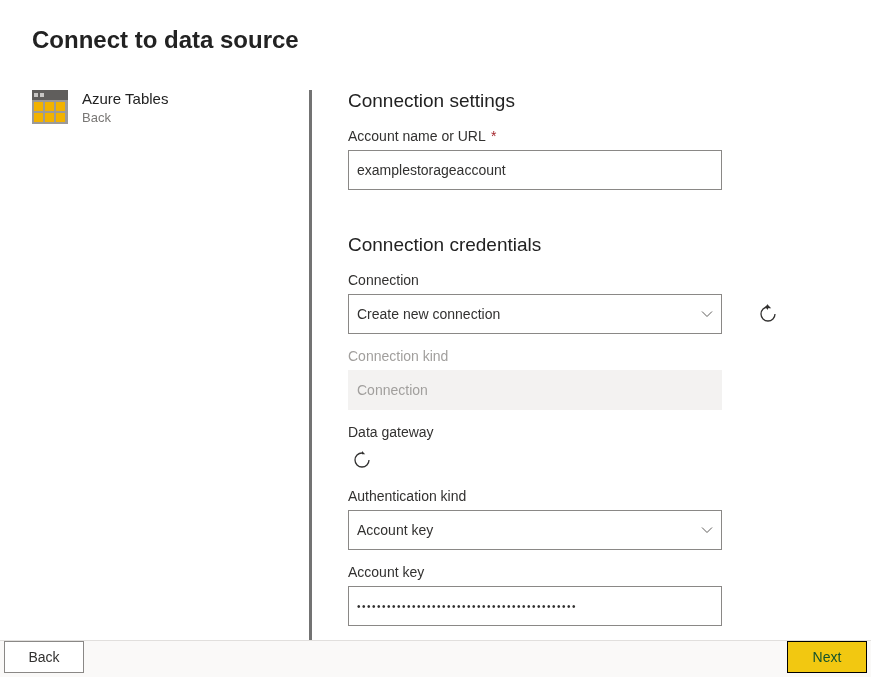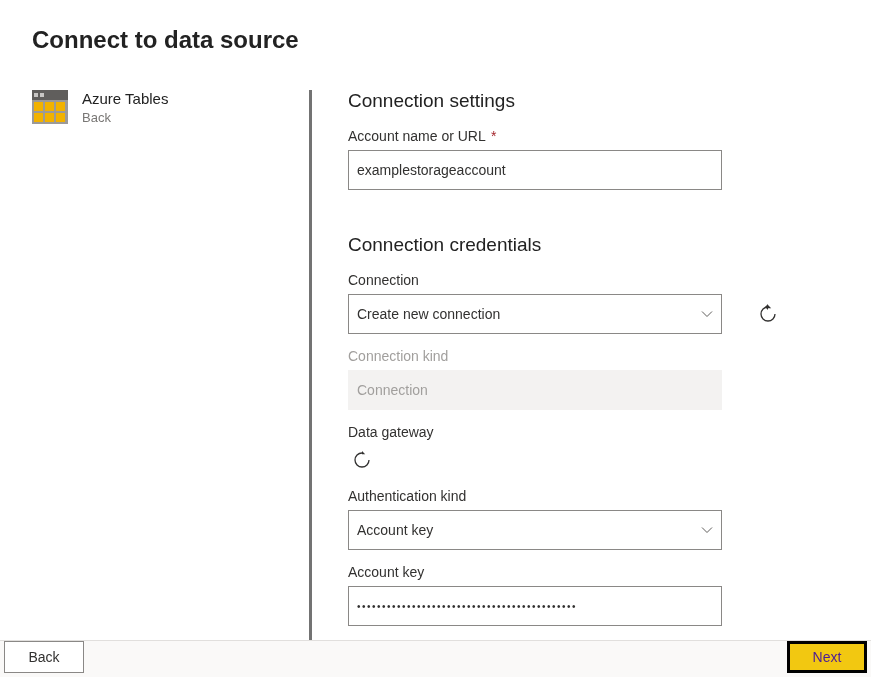--- a/index.html
+++ b/index.html
@@ -73,21 +73,21 @@
   .btn {
     height:32px; min-width:80px;
     border:1px solid #8a8886;
     background:#fff; color:#323130;
     font-size:14px; font-family:inherit;
     padding:0 18px; cursor:pointer;
     display:flex; align-items:center; justify-content:center;
     margin-left:10px;
   }
   .btn.primary {
-    background:#f2c811; border:3px solid #000000; color:#4c1d95;
+    background:#f2c811; border:1px solid #000000; color:#14532d;
     font-weight:500;
   }
   .btn.back { margin-left:0; }
   svg { display:block; }
 </style>
 </head>
 <body>
 
 <div class="page">
   <div class="content">

